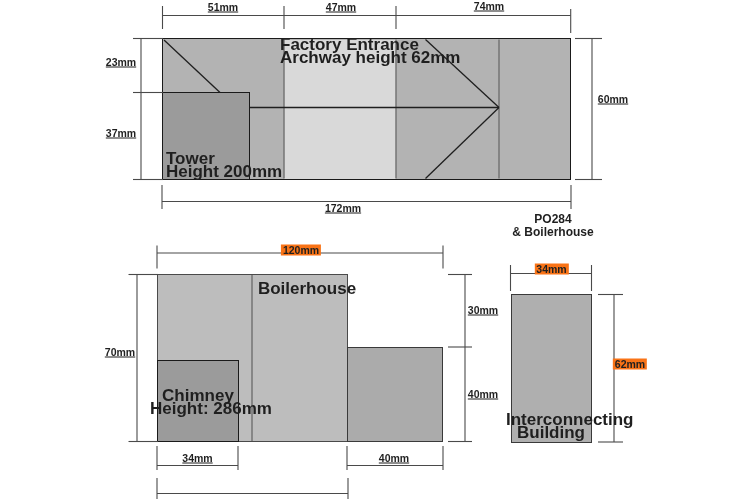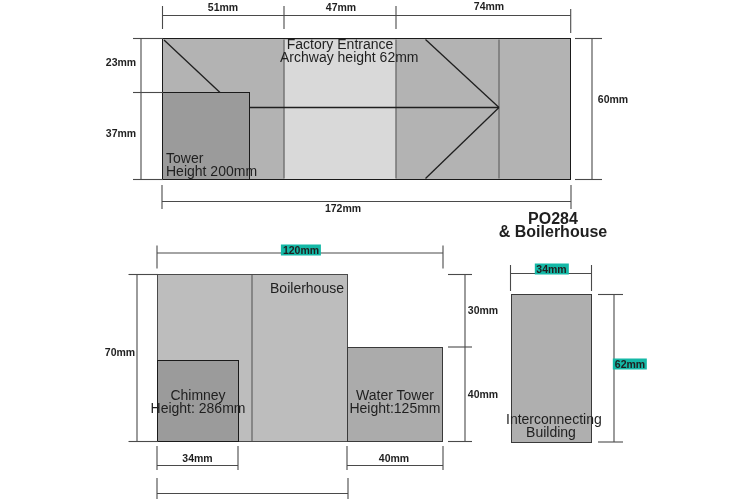--- a/index.html
+++ b/index.html
@@ -5,27 +5,27 @@
   html,body{margin:0;padding:0;background:#ffffff;}
   #canvas{
     position:relative;width:750px;height:504px;background:#ffffff;
     font-family:"Liberation Sans",sans-serif;color:#1f1f1f;overflow:hidden;
   }
   #canvas *{box-sizing:border-box;}
   .rect{position:absolute;}
   .svg-overlay{position:absolute;left:0;top:0;z-index:5;}
   .lbl{position:absolute;z-index:10;white-space:nowrap;}
   .dim{
-    font-size:10.5px;line-height:11px;background:#14b8a6;padding:0 2px;
+    font-size:10.5px;line-height:11px;background:#f97316;padding:0 2px;
     transform:translate(-50%,-50%);font-weight:bold;color:#1f1f1f;
   }
-  .plain{background:transparent;}
-  .txtblock{font-size:14px;line-height:13px;font-weight:normal;color:#1f1f1f;}
+  .plain{background:transparent;text-decoration:underline;}
+  .txtblock{font-size:17px;line-height:13px;font-weight:bold;color:#1f1f1f;}
   .center{text-align:center;}
-  .title{font-size:16px;line-height:12.5px;font-weight:bold;text-align:center;}
+  .title{font-size:12px;line-height:12.5px;font-weight:bold;text-align:center;}
   .line{display:block;}
 </style>
 </head>
 <body>
 
 <div id="canvas">
 
   <div class="rect" style="left:162px;top:38px;width:409px;height:142px;background:#b3b3b3;border:1.6px solid #1a1a1a;z-index:1;"></div>
   <div class="rect" style="left:284px;top:39.5px;width:112px;height:139px;background:#d9d9d9;z-index:2;"></div>
   <div class="rect" style="left:162px;top:92px;width:88px;height:88px;background:#9b9b9b;border:1.3px solid #1a1a1a;z-index:3;"></div>
@@ -139,24 +139,20 @@
   <div class="lbl dim plain" style="left:483px;top:393.5px;">40mm</div>
   <div class="lbl dim plain" style="left:197.5px;top:458px;">34mm</div>
   <div class="lbl dim plain" style="left:394px;top:458px;">40mm</div>
   <div class="lbl dim" style="left:253px;top:492.5px;margin-top:20px;">80mm</div>
 
   <div class="lbl txtblock center" style="left:252px;top:281.5px;width:110px;">Boilerhouse</div>
   <div class="lbl txtblock center" style="left:150px;top:388.5px;width:96px;">
     <span class="line">Chimney</span>
     <span class="line">Height: 286mm</span>
   </div>
-  <div class="lbl txtblock center" style="left:347px;top:388.5px;width:96px;">
-    <span class="line">Water Tower</span>
-    <span class="line">Height:125mm</span>
-  </div>
 
   <div class="lbl dim" style="left:551.5px;top:269px;">34mm</div>
   <div class="lbl dim" style="left:630px;top:363.5px;">62mm</div>
   <div class="lbl txtblock center" style="left:506px;top:413px;width:90px;">
     <span class="line">Interconnecting</span>
     <span class="line">Building</span>
   </div>
 
 </div>
 

